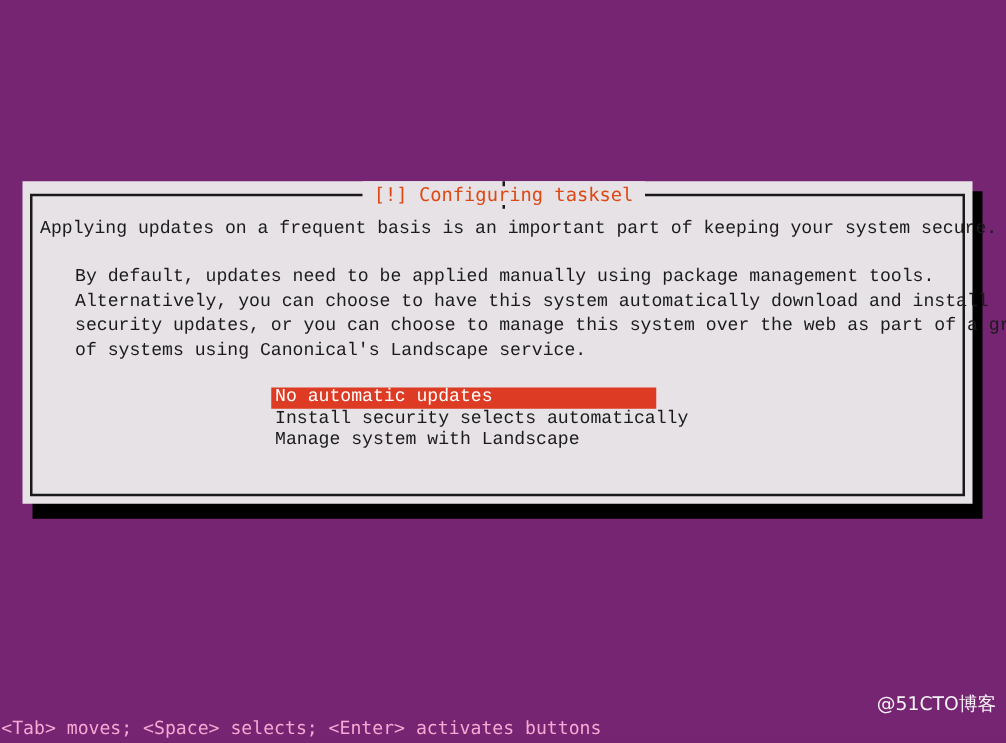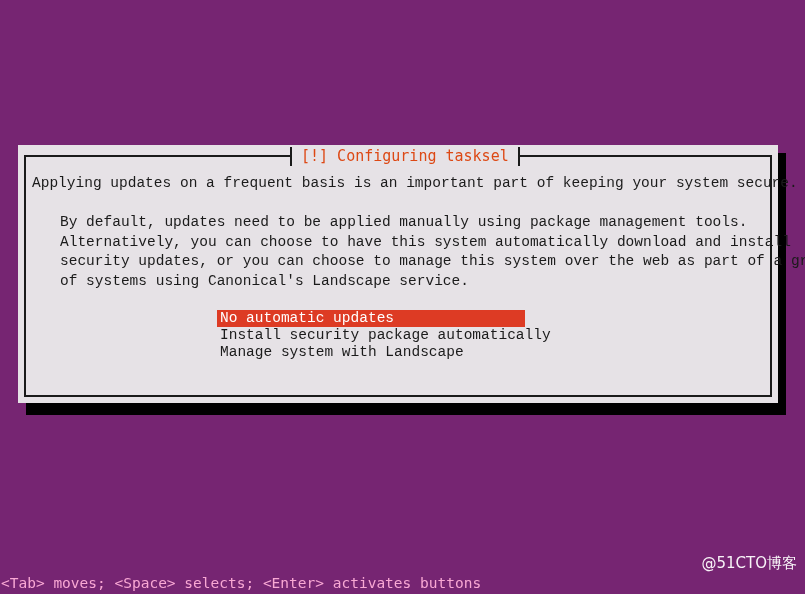--- a/index.html
+++ b/index.html
@@ -48,20 +48,21 @@
   #dialog-title-wrap {
     position: absolute;
     left: 272px;
     top: 0px;
     height: 22px;
     display: flex;
     align-items: center;
     background: #e6e2e6;
     padding: 0 0px;
     z-index: 3;
+    flex-direction: column;
   }
   .title-tick {
     width: 2px;
     height: 19px;
     background: #1a1a1a;
   }
   #dialog-title {
     color: #dd4814;
     font-size: 15px;
     line-height: 15px;
@@ -157,21 +158,21 @@
     <div class="para" id="para-intro">Applying updates on a frequent basis is an important part of keeping your system secure.</div>
 
     <div class="para" id="para-detail">By default, updates need to be applied manually using package management tools.
 Alternatively, you can choose to have this system automatically download and install
 security updates, or you can choose to manage this system over the web as part of a group
 of systems using Canonical's Landscape service.</div>
 
 
     <div id="choice-list">
       <div class="choice selected">No automatic updates</div>
-      <div class="choice">Install security package automatically</div>
+      <div class="choice">Install security selects automatically</div>
       <div class="choice">Manage system with Landscape</div>
     </div>
 
   </div>
 </div>
 
 <div id="watermark">@51CTO博客</div>
 
 <div id="status-bar">&lt;Tab&gt; moves; &lt;Space&gt; selects; &lt;Enter&gt; activates buttons</div>
 

